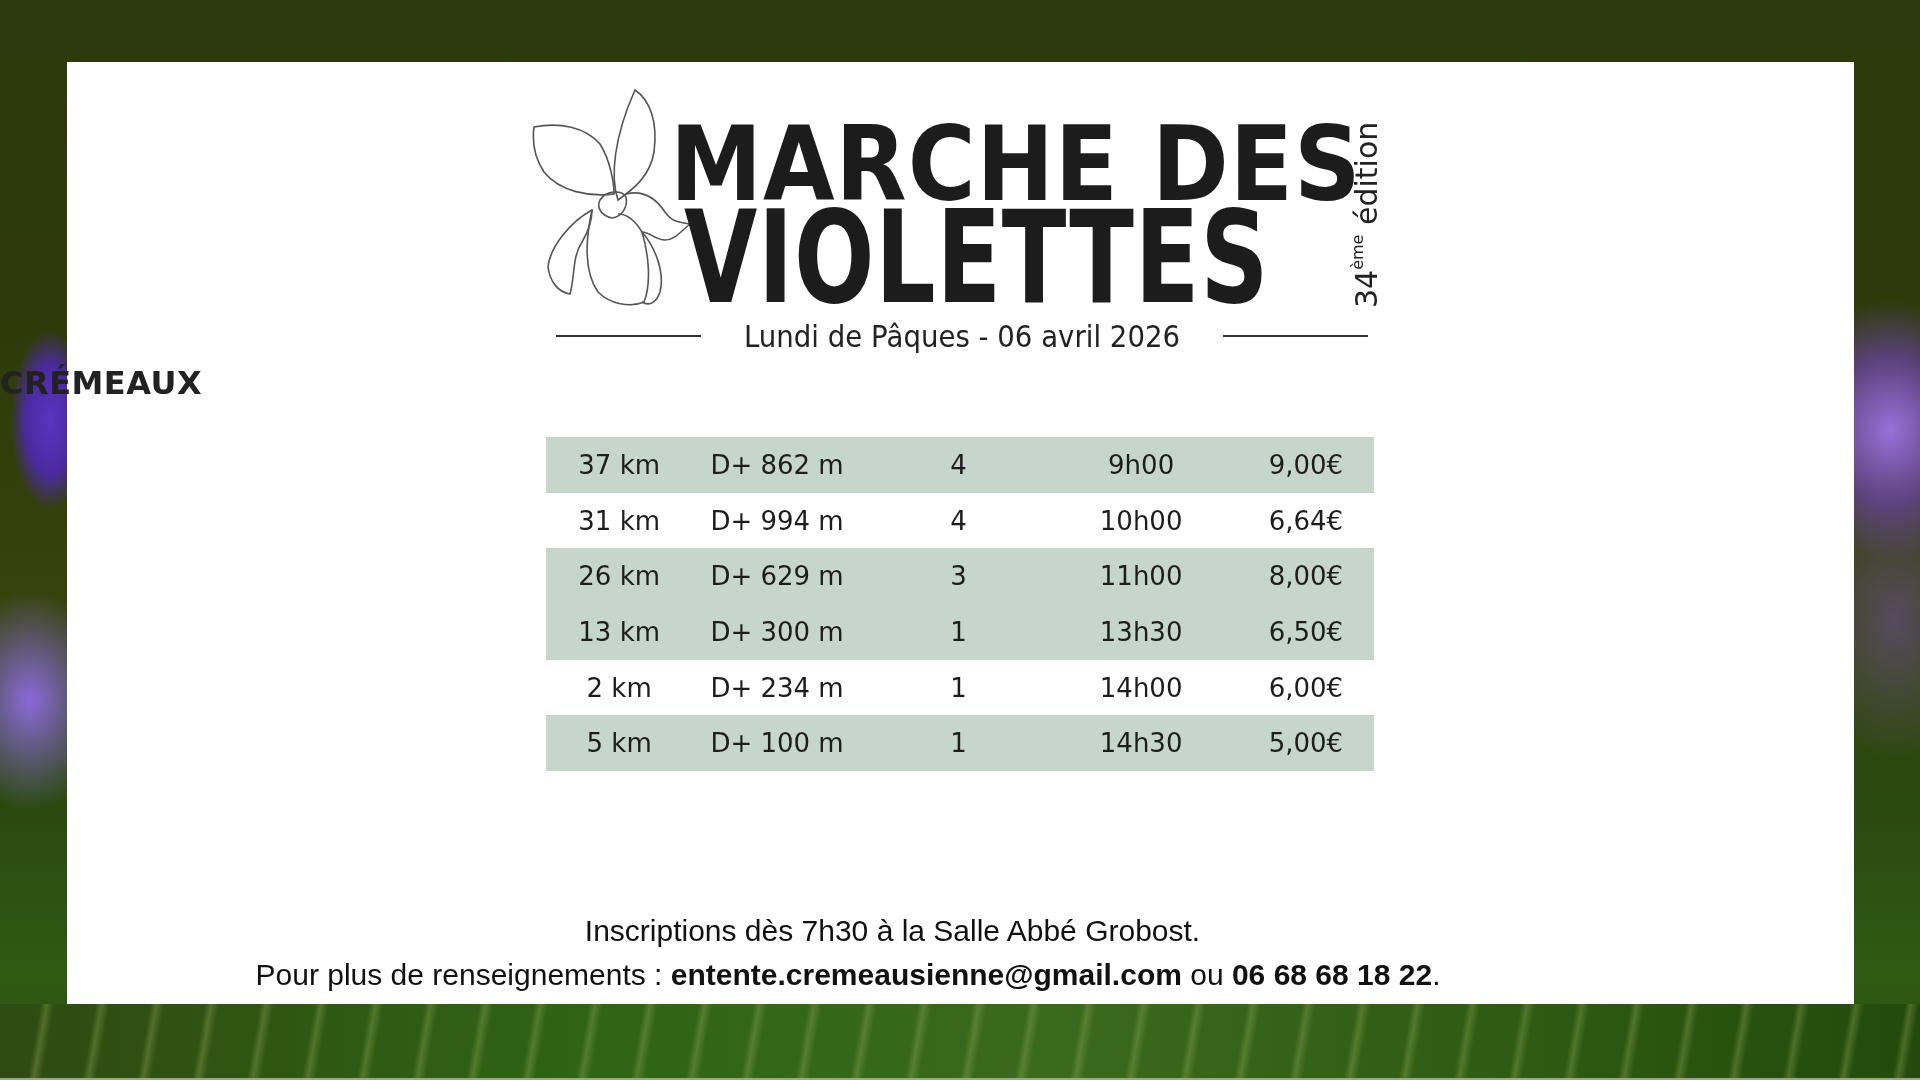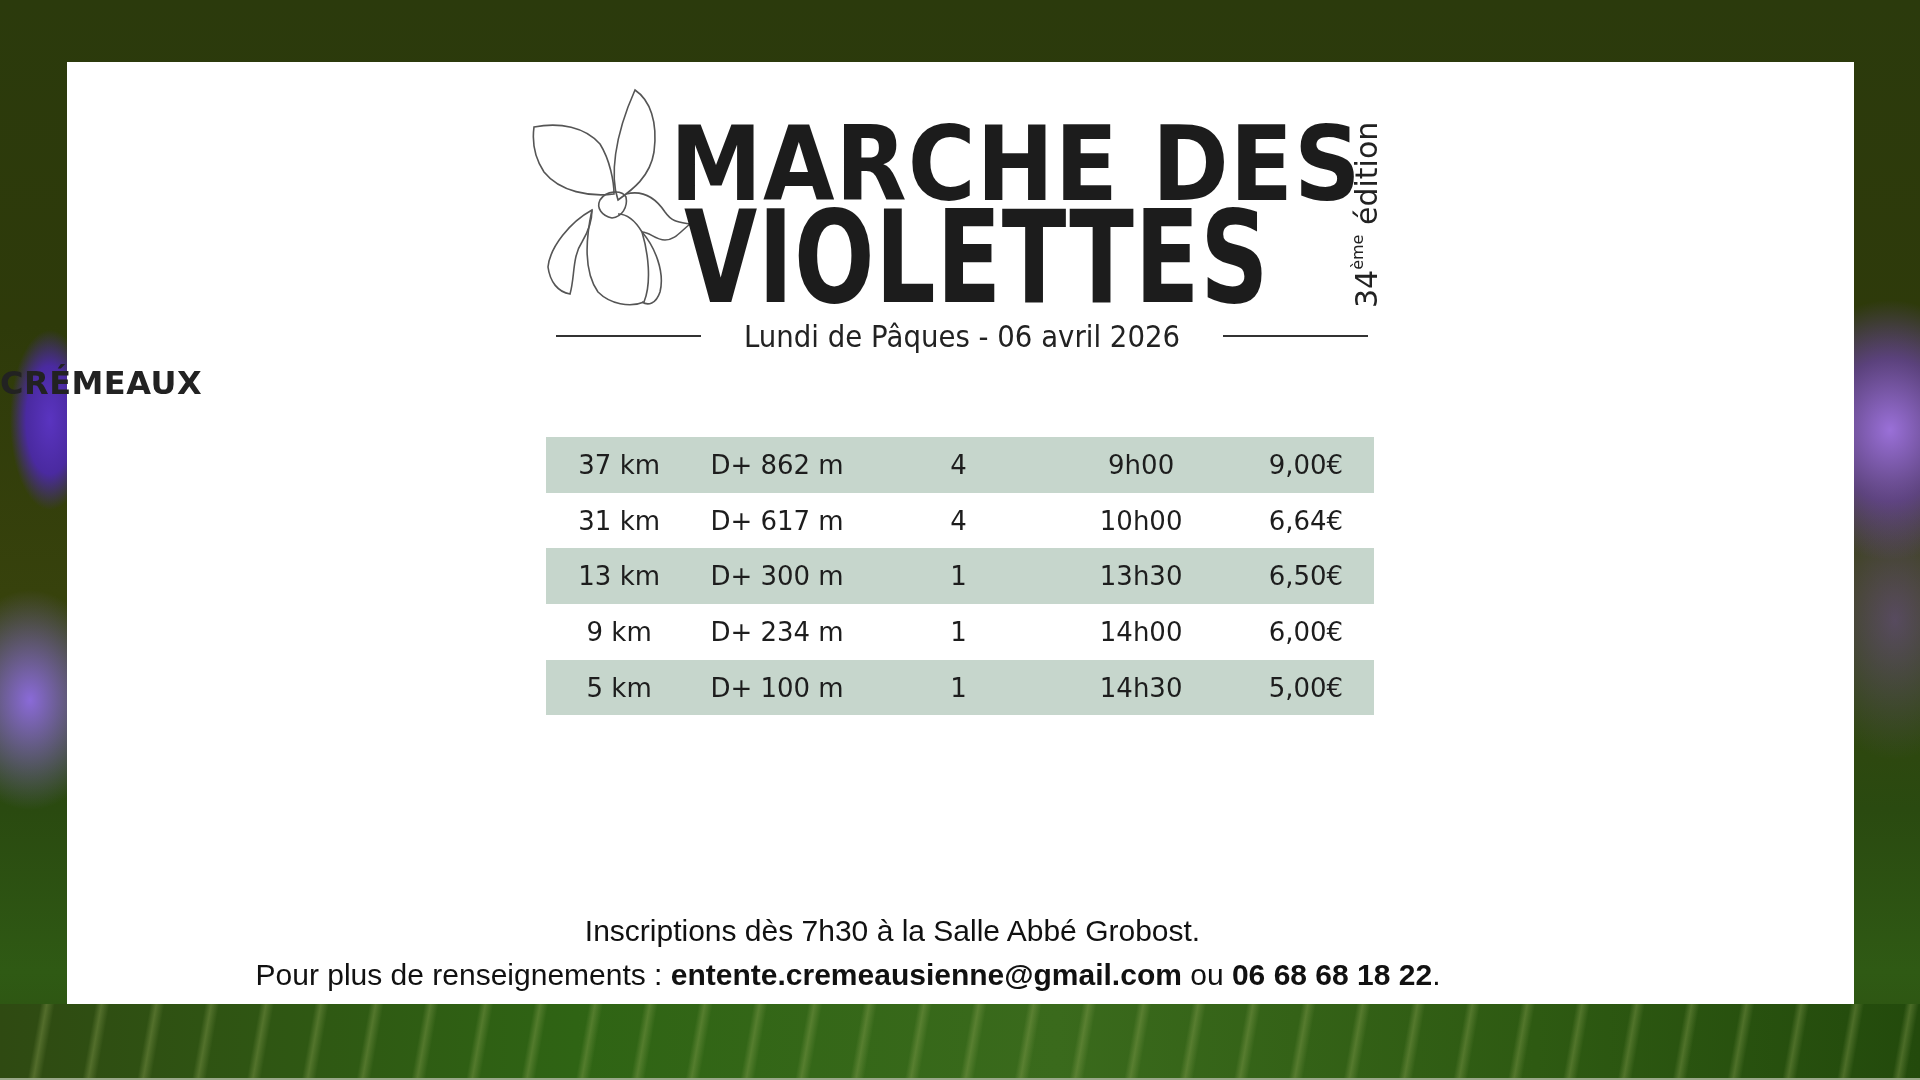--- a/index.html
+++ b/index.html
@@ -130,34 +130,41 @@
   <div class="rows">
     <div class="row band">
       <div class="td c1">37 km</div>
       <div class="td c2">D+ 862 m</div>
       <div class="td c3">4</div>
       <div class="td c4">9h00</div>
       <div class="td c5">9,00€</div>
     </div>
     <div class="row">
       <div class="td c1">31 km</div>
-      <div class="td c2">D+ 617 m</div>
+      <div class="td c2">D+ 994 m</div>
       <div class="td c3">4</div>
       <div class="td c4">10h00</div>
       <div class="td c5">6,64€</div>
+    </div>
+    <div class="row band">
+      <div class="td c1">26 km</div>
+      <div class="td c2">D+ 629 m</div>
+      <div class="td c3">3</div>
+      <div class="td c4">11h00</div>
+      <div class="td c5">8,00€</div>
     </div>
     <div class="row band">
       <div class="td c1">13 km</div>
       <div class="td c2">D+ 300 m</div>
       <div class="td c3">1</div>
       <div class="td c4">13h30</div>
       <div class="td c5">6,50€</div>
     </div>
     <div class="row">
-      <div class="td c1">9 km</div>
+      <div class="td c1">2 km</div>
       <div class="td c2">D+ 234 m</div>
       <div class="td c3">1</div>
       <div class="td c4">14h00</div>
       <div class="td c5">6,00€</div>
     </div>
     <div class="row band">
       <div class="td c1">5 km</div>
       <div class="td c2">D+ 100 m</div>
       <div class="td c3">1</div>
       <div class="td c4">14h30</div>

